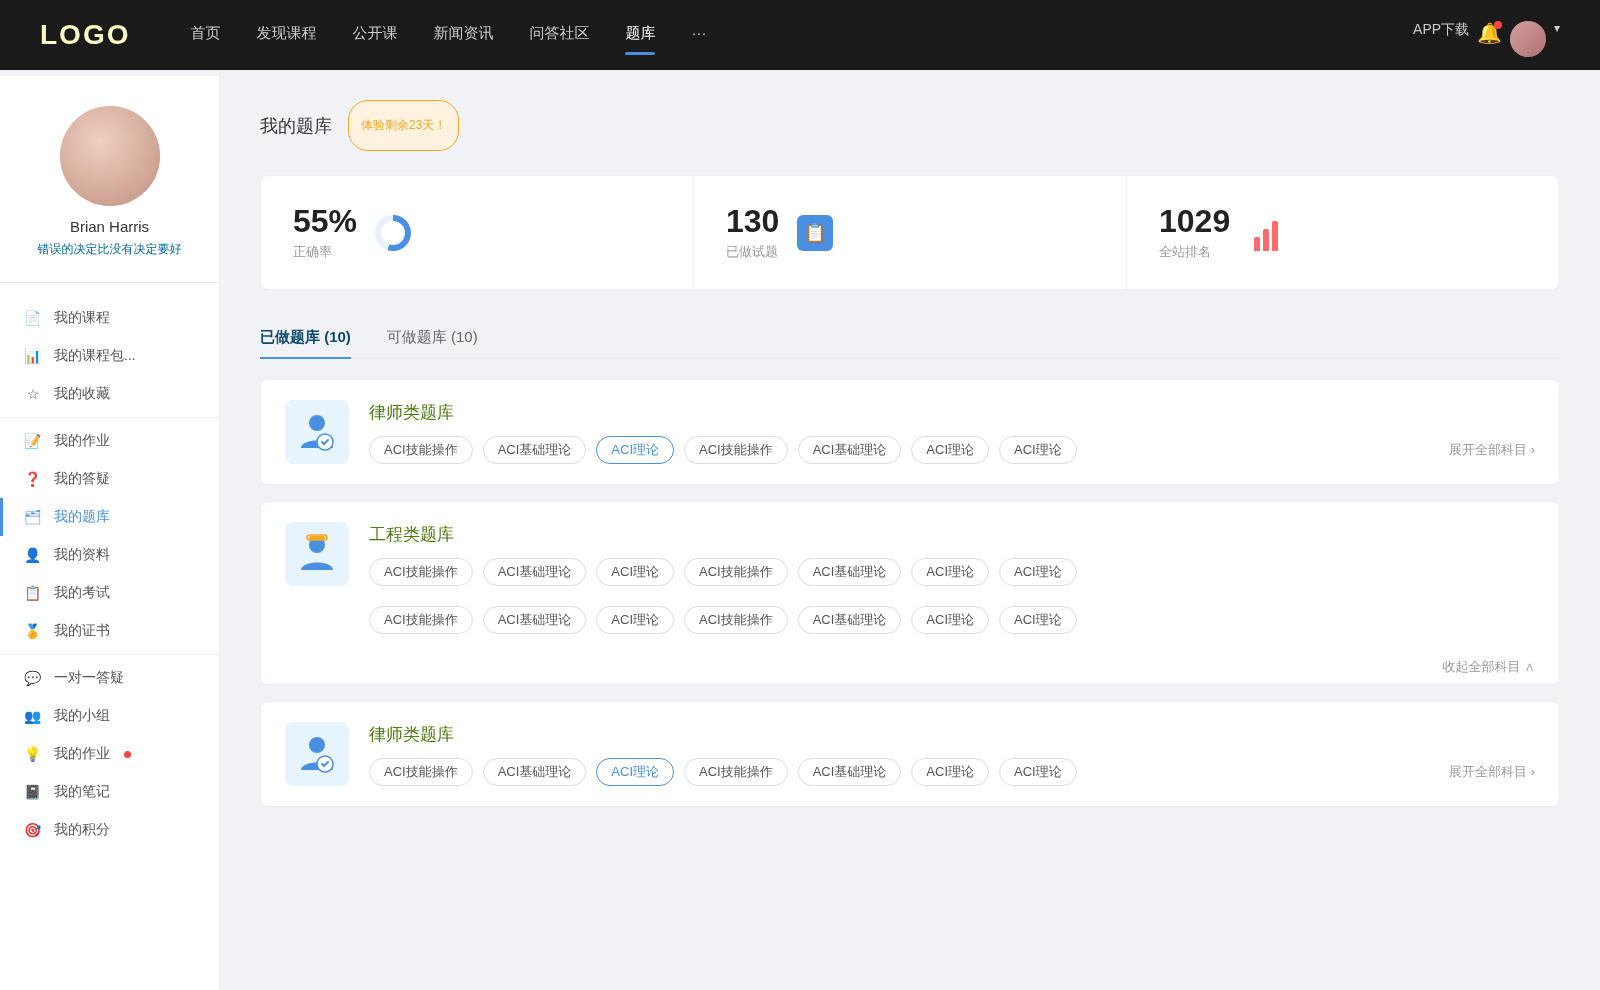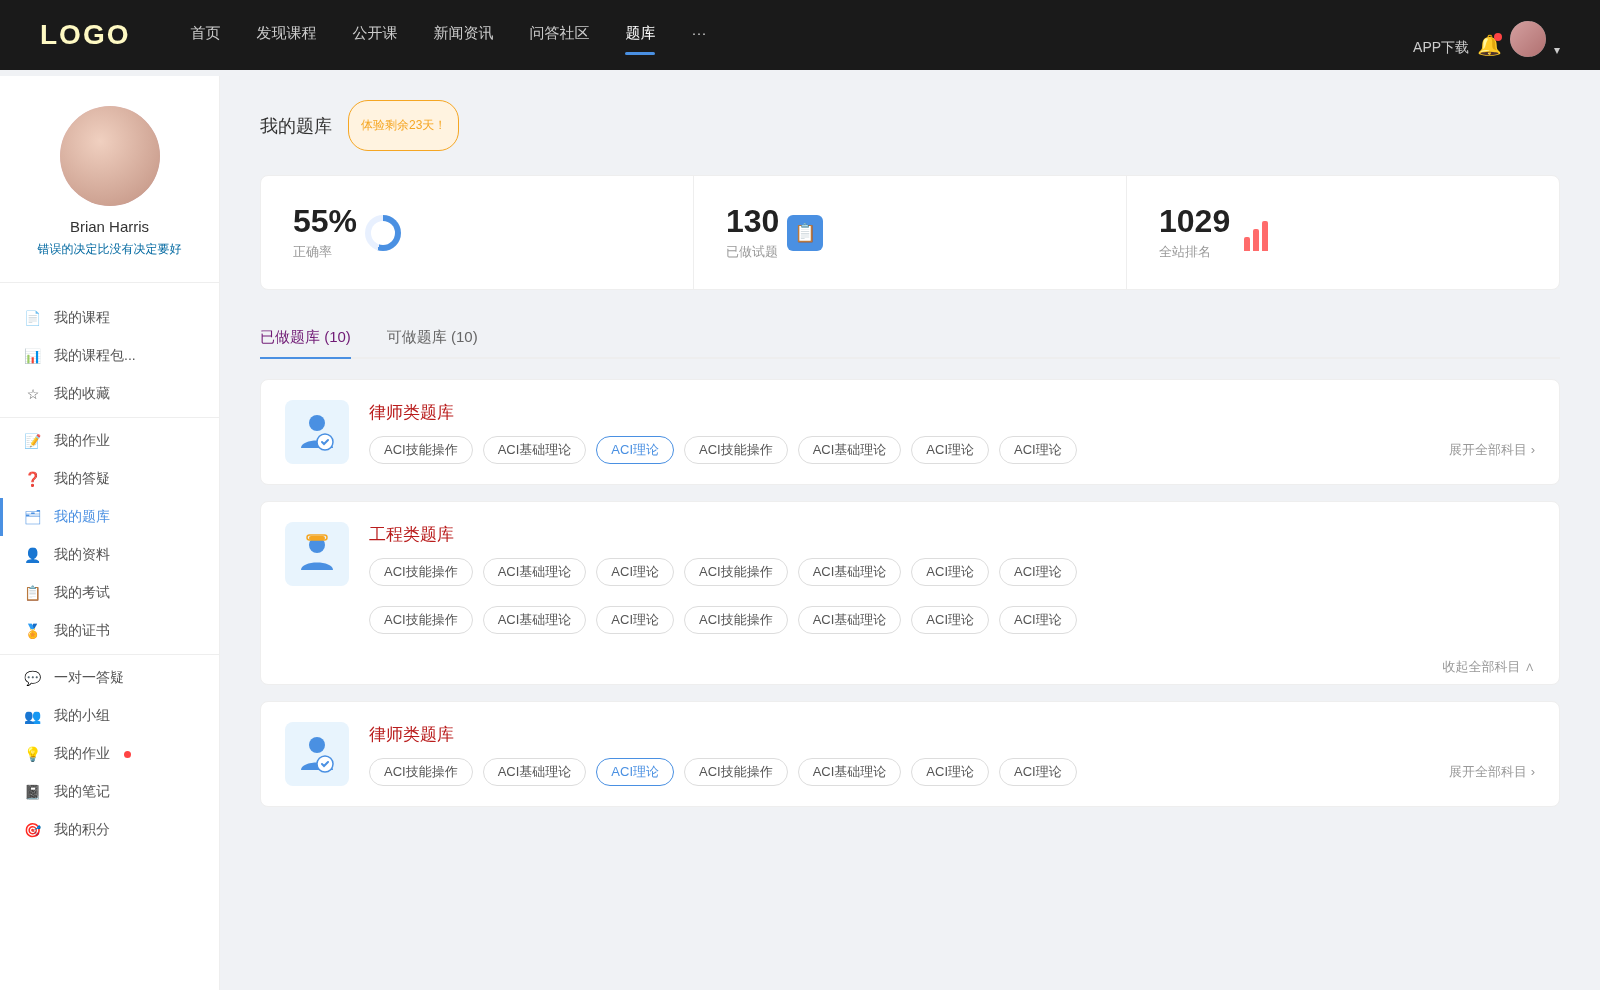--- a/index.html
+++ b/index.html
@@ -42,21 +42,21 @@
       content: '';
       position: absolute;
       bottom: -8px;
       left: 0; right: 0;
       height: 3px;
       background: #4a90e2;
       border-radius: 2px;
     }
     .nav-right {
       display: flex;
-      align-items: flex-end;
+      align-items: flex-start;
       gap: 8px;
       margin-top: 8px;
     }
     .nav-download {
       color: #ccc;
       font-size: 14px;
       cursor: pointer;
     }
     .nav-bell {
       position: relative;
@@ -213,21 +213,21 @@
       border-radius: 8px;
       margin-bottom: 28px;
       border: 1px solid #eee;
       overflow: hidden;
     }
     .stat-item {
       flex: 1;
       padding: 28px 32px;
       display: flex;
       align-items: center;
-      gap: 6px;
+      gap: 16px;
       border-right: 1px solid #eee;
     }
     .stat-item:last-child { border-right: none; }
     .stat-info {}
     .stat-value {
       font-size: 32px;
       font-weight: 600;
       color: #222;
       line-height: 1.1;
     }
@@ -292,22 +292,22 @@
     }
     .tab-item {
       padding: 10px 0;
       margin-right: 36px;
       font-size: 15px;
       color: #666;
       cursor: pointer;
       position: relative;
     }
     .tab-item.active {
-      color: #701a75;
-      font-weight: 400;
+      color: #0c4a6e;
+      font-weight: 700;
     }
     .tab-item.active::after {
       content: '';
       position: absolute;
       bottom: -2px;
       left: 0; right: 0;
       height: 2px;
       background: #4a90e2;
     }
 
@@ -328,21 +328,21 @@
     .bank-icon {
       width: 64px; height: 64px;
       background: #e8f4fd;
       border-radius: 8px;
       display: flex; align-items: center; justify-content: center;
       flex-shrink: 0;
     }
     .bank-title {
       font-size: 17px;
       font-weight: 500;
-      color: #b91c1c;
+      color: #4d7c0f;
       margin-bottom: 12px;
     }
     .tags-row {
       display: flex;
       flex-wrap: wrap;
       gap: 10px;
       align-items: center;
     }
     .tag {
       padding: 4px 14px;

